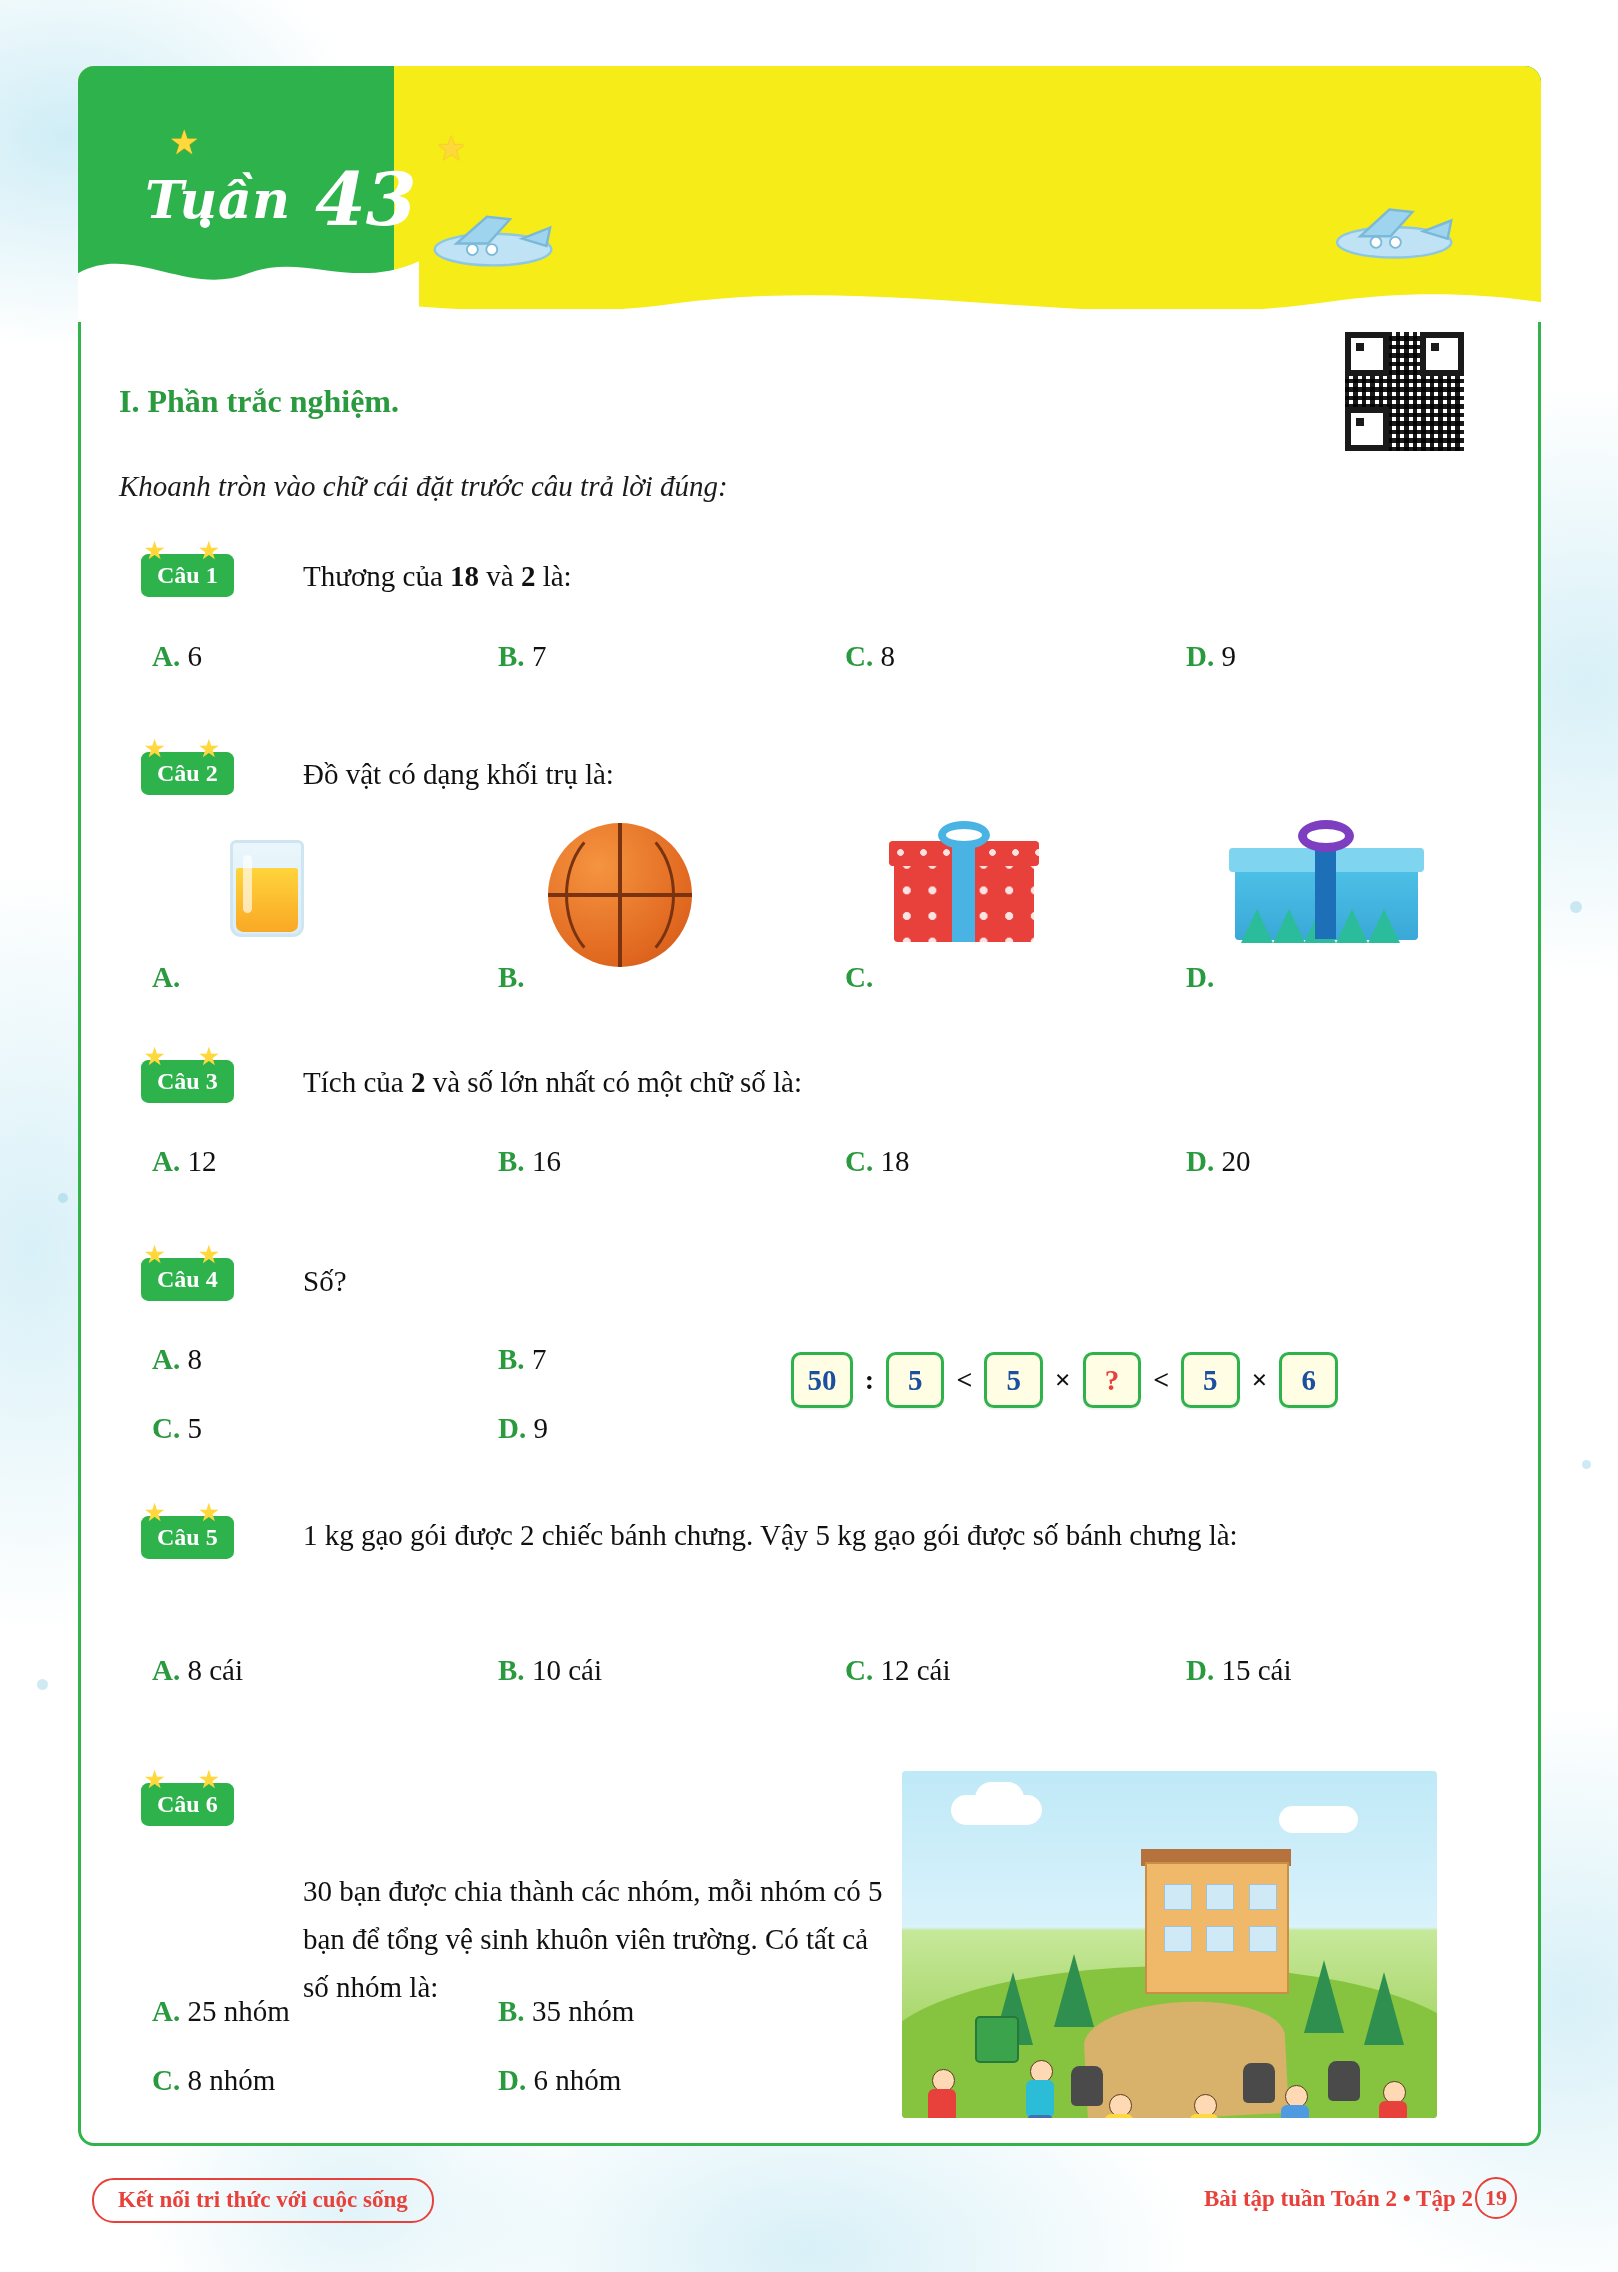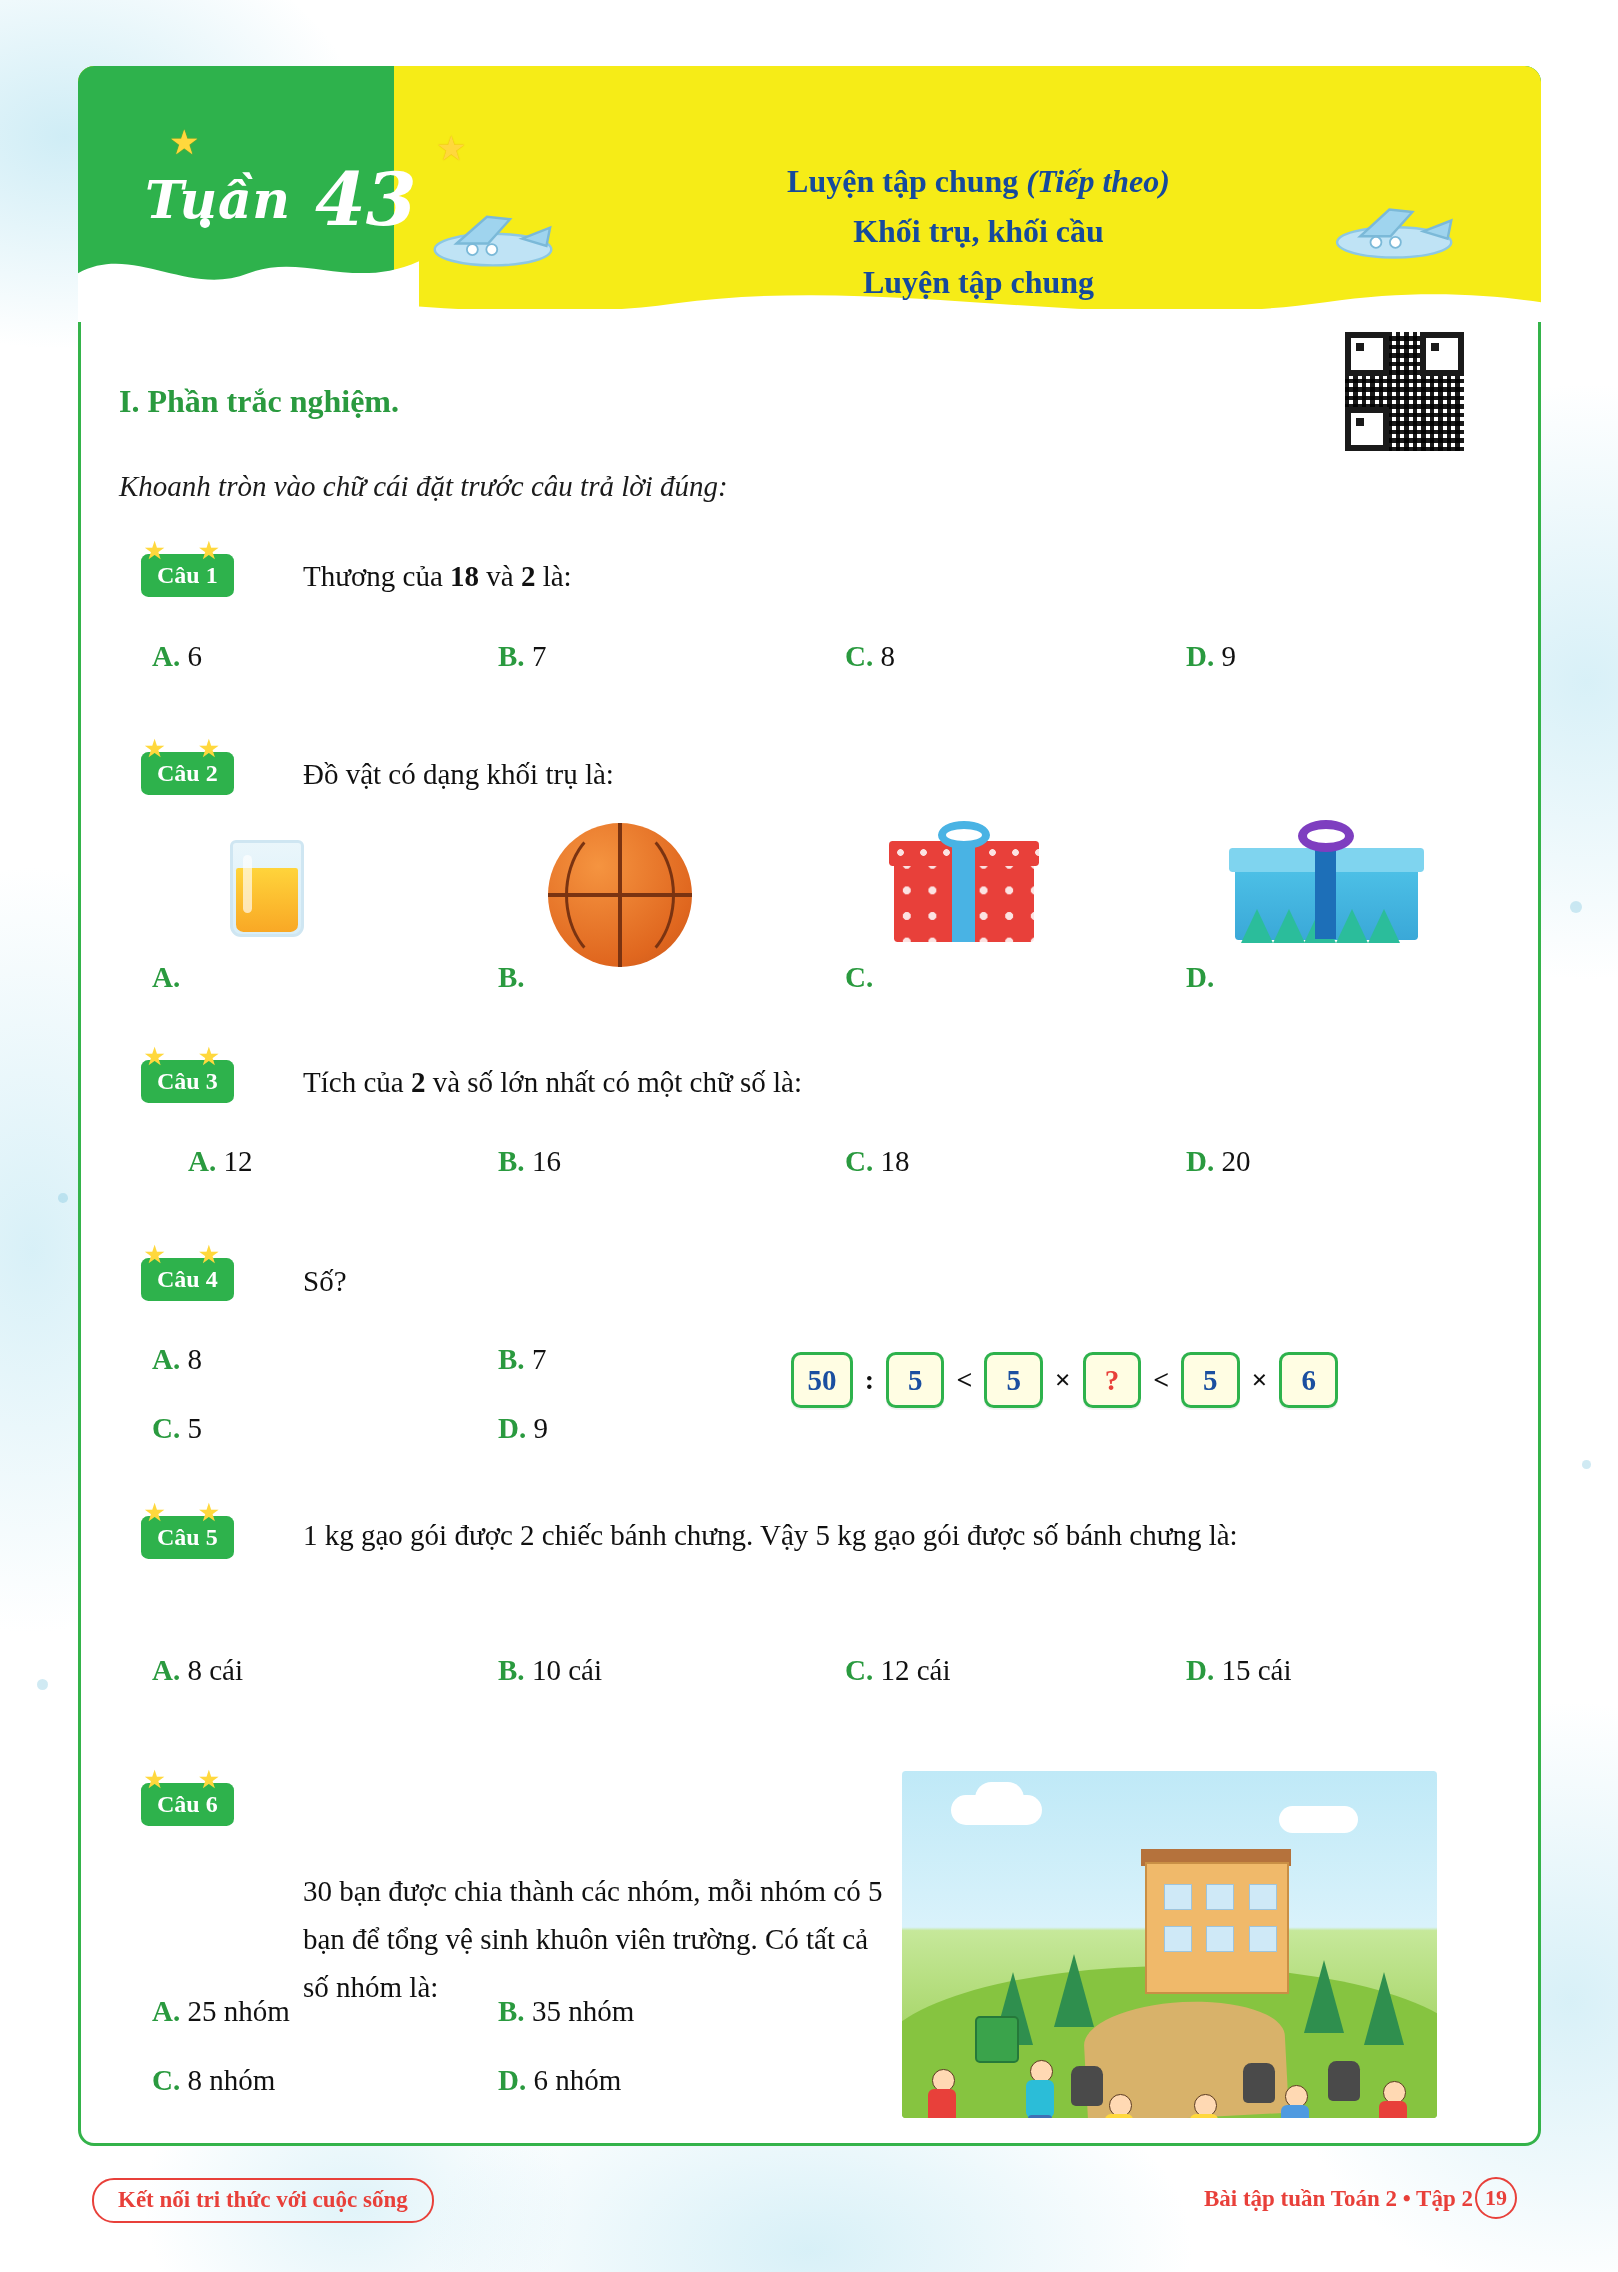--- a/index.html
+++ b/index.html
@@ -492,25 +492,20 @@
   </svg>
   <div class="speck" style="left:286px;top:237px;width:13.4px;height:13.4px;background:#ffffff;"></div>
   <div class="speck" style="left:122px;top:152px;width:9.7px;height:9.7px;background:#ffffff;"></div>
 
   <span class="star" style="left:91px;top:60px;">★</span>
   <span class="star" style="left:358px;top:66px;">★</span>
 
   <div class="tuan-text">Tuần</div>
   <div class="tuan-num">43</div>
 
-  <div class="title-block">
-    <div class="title-line"><span>Luyện tập chung </span><span class="it">(Tiếp theo)</span></div>
-    <div class="title-line">Khối trụ, khối cầu</div>
-    <div class="title-line">Luyện tập chung</div>
-  </div>
 </div>
 
 <svg class="plane" style="left:420px;top:201px;" width="146" height="85" viewBox="0 0 240 140">
   <ellipse cx="120" cy="80" rx="96" ry="26" fill="#bfe3f5" stroke="#8cc7e4" stroke-width="4"></ellipse>
   <path d="M60,70 L110,26 L148,30 L112,70 Z" fill="#9fd4ee" stroke="#7bb9d8" stroke-width="4"></path>
   <path d="M168,62 L214,44 L208,74 Z" fill="#9fd4ee" stroke="#7bb9d8" stroke-width="4"></path>
   <circle cx="86" cy="80" r="9" fill="#ffffff" stroke="#7bb9d8" stroke-width="3"></circle>
   <circle cx="118" cy="80" r="9" fill="#ffffff" stroke="#7bb9d8" stroke-width="3"></circle>
 </svg>
 <svg class="plane" style="left:1326px;top:195px;" width="140" height="85" viewBox="0 0 230 140">
@@ -589,21 +584,21 @@
 <div class="opt" style="left:1186px;top:961px;"><span class="lbl">D.</span></div>
 
 <div class="q-badge" style="left:141px;top:1060px;">
   <span class="ministar" style="left:3.7px;">★</span>
   <span class="ministar" style="left:58px;">★</span>
   <span>Câu 3</span>
 </div>
 <div class="q-text" style="left:303px;top:1061px;width:1095px;">
   <span>Tích của </span><b>2</b><span> và số lớn nhất có một chữ số là:</span>
 </div>
-<div class="opt" style="left:152px;top:1145px;margin-left:36px;"><span class="lbl">A.</span><span>12</span></div>
+<div class="opt" style="left:152px;top:1145px;"><span class="lbl">A.</span><span>12</span></div>
 <div class="opt" style="left:498px;top:1145px;"><span class="lbl">B.</span><span>16</span></div>
 <div class="opt" style="left:845px;top:1145px;"><span class="lbl">C.</span><span>18</span></div>
 <div class="opt" style="left:1186px;top:1145px;"><span class="lbl">D.</span><span>20</span></div>
 
 <div class="q-badge" style="left:141px;top:1258px;">
   <span class="ministar" style="left:3.7px;">★</span>
   <span class="ministar" style="left:58px;">★</span>
   <span>Câu 4</span>
 </div>
 <div class="q-text" style="left:303px;top:1260px;width:548px;">Số?</div>

